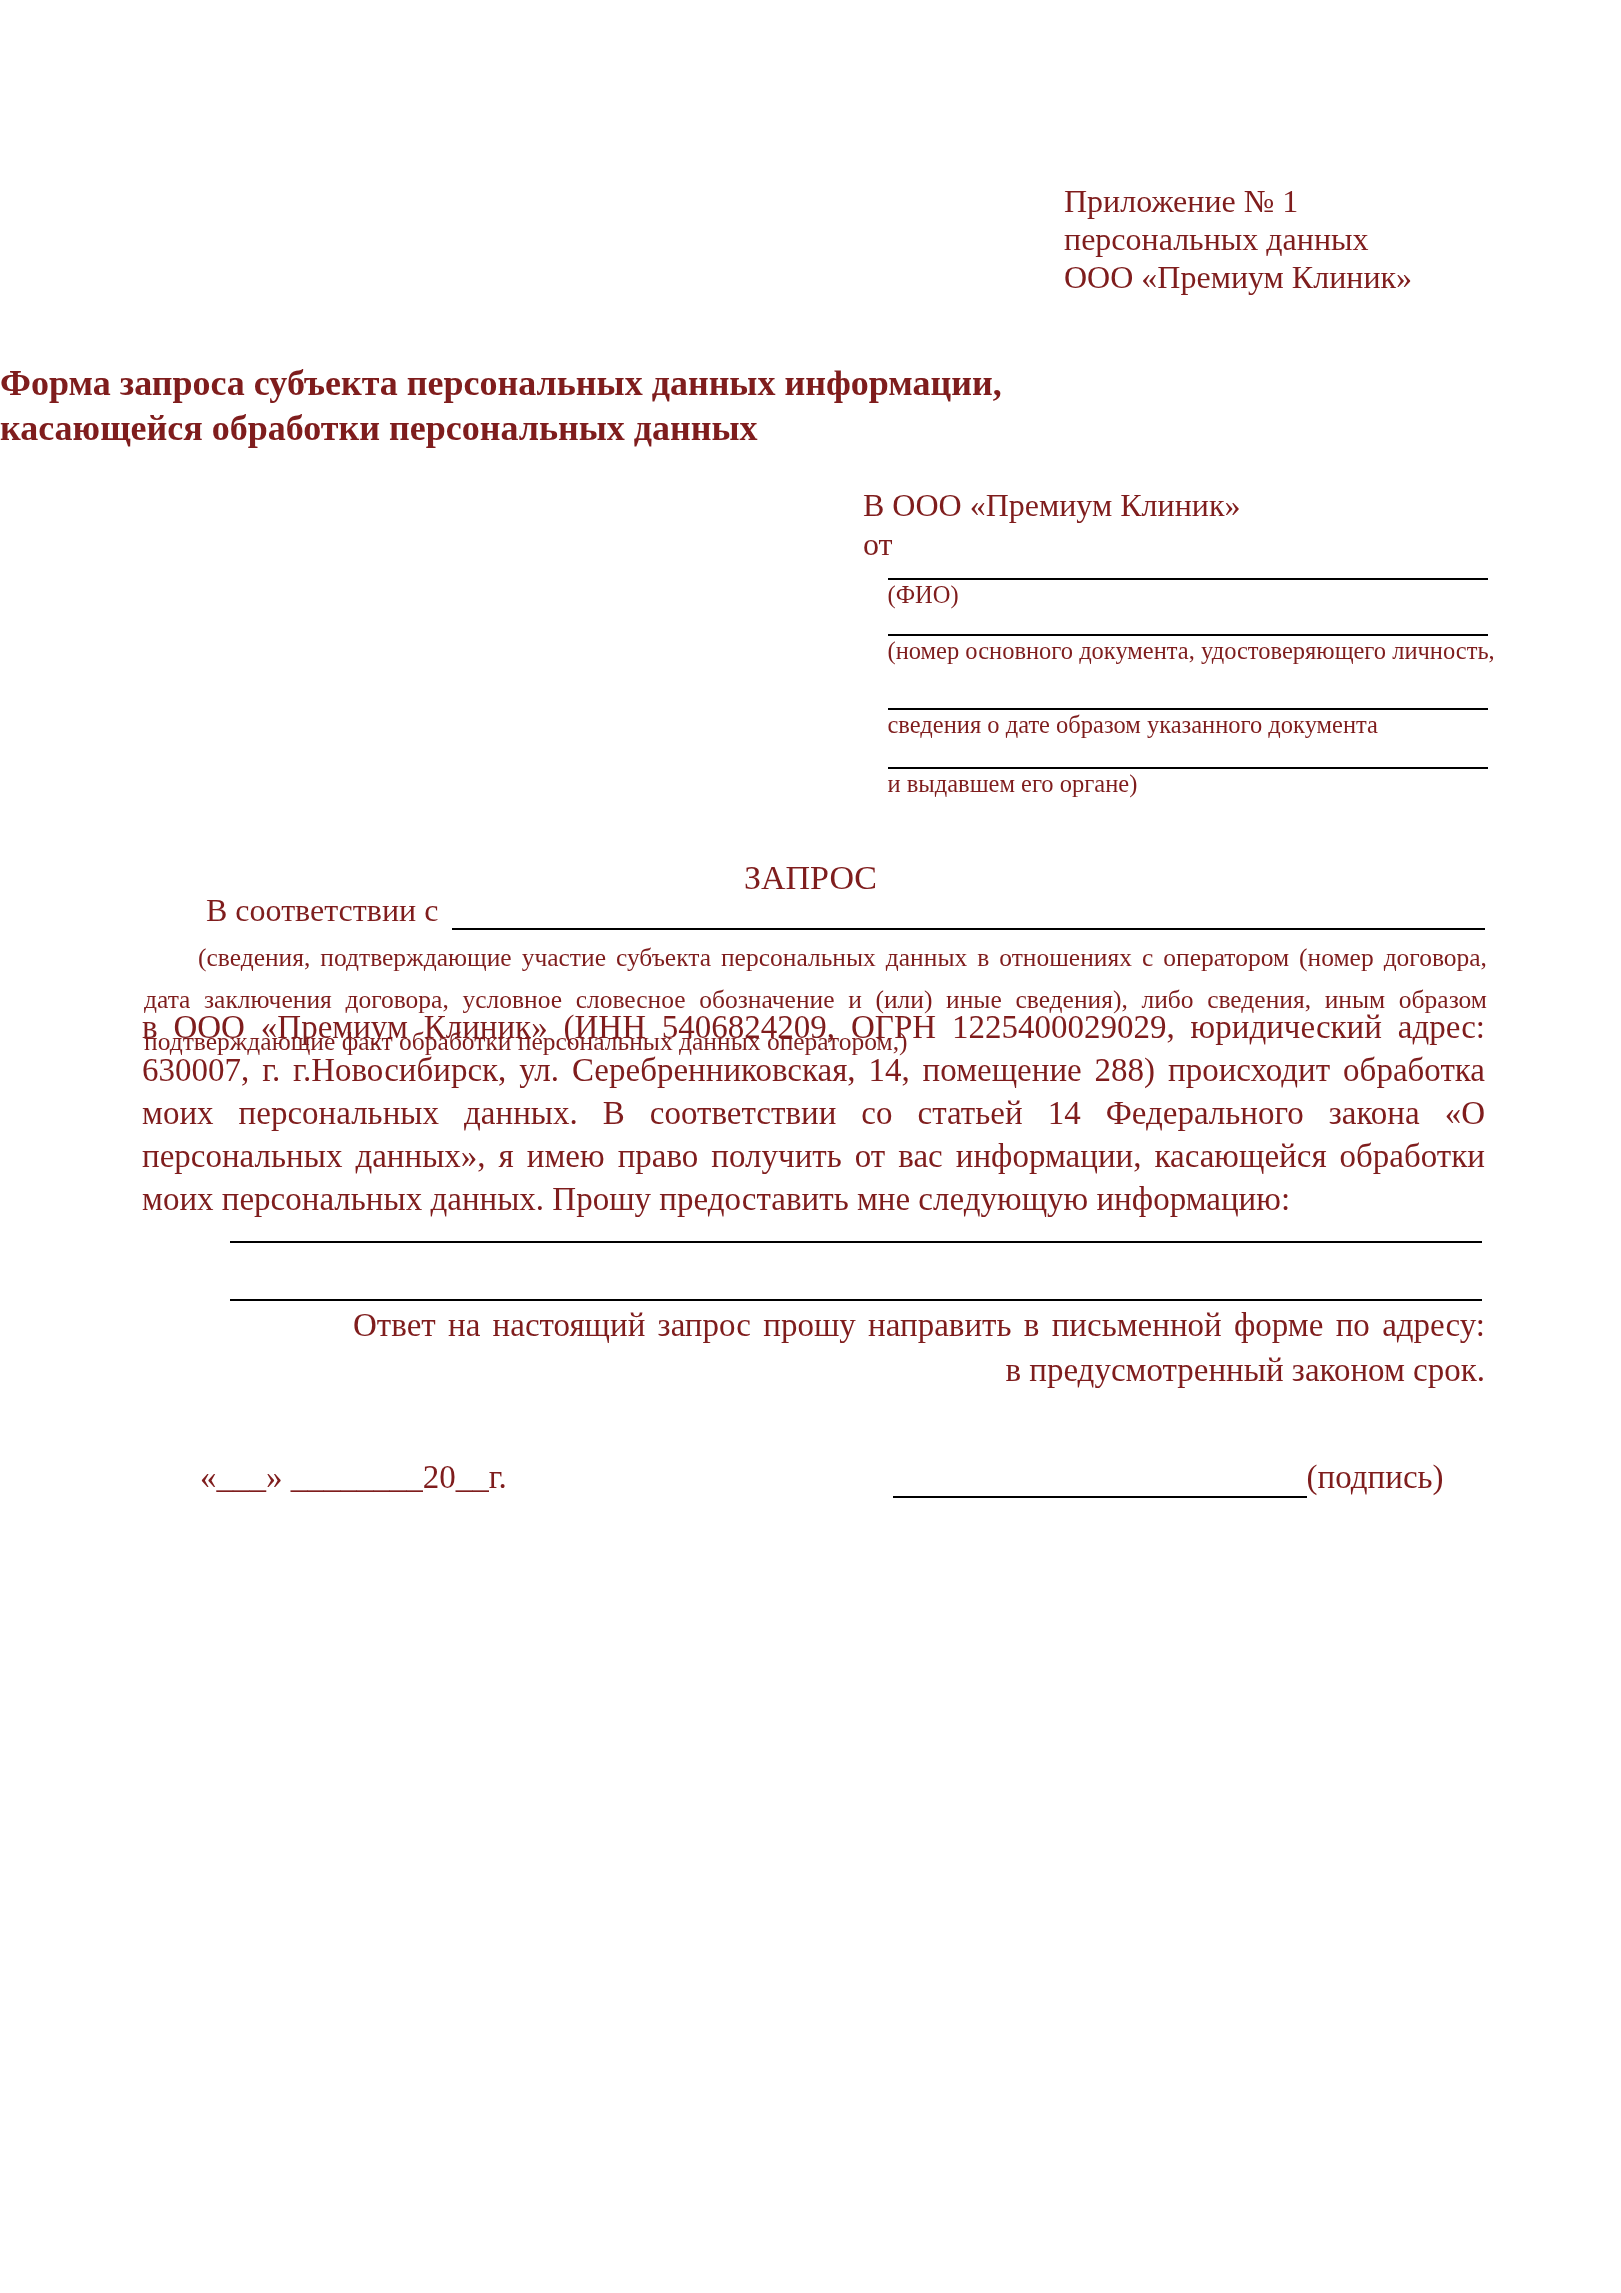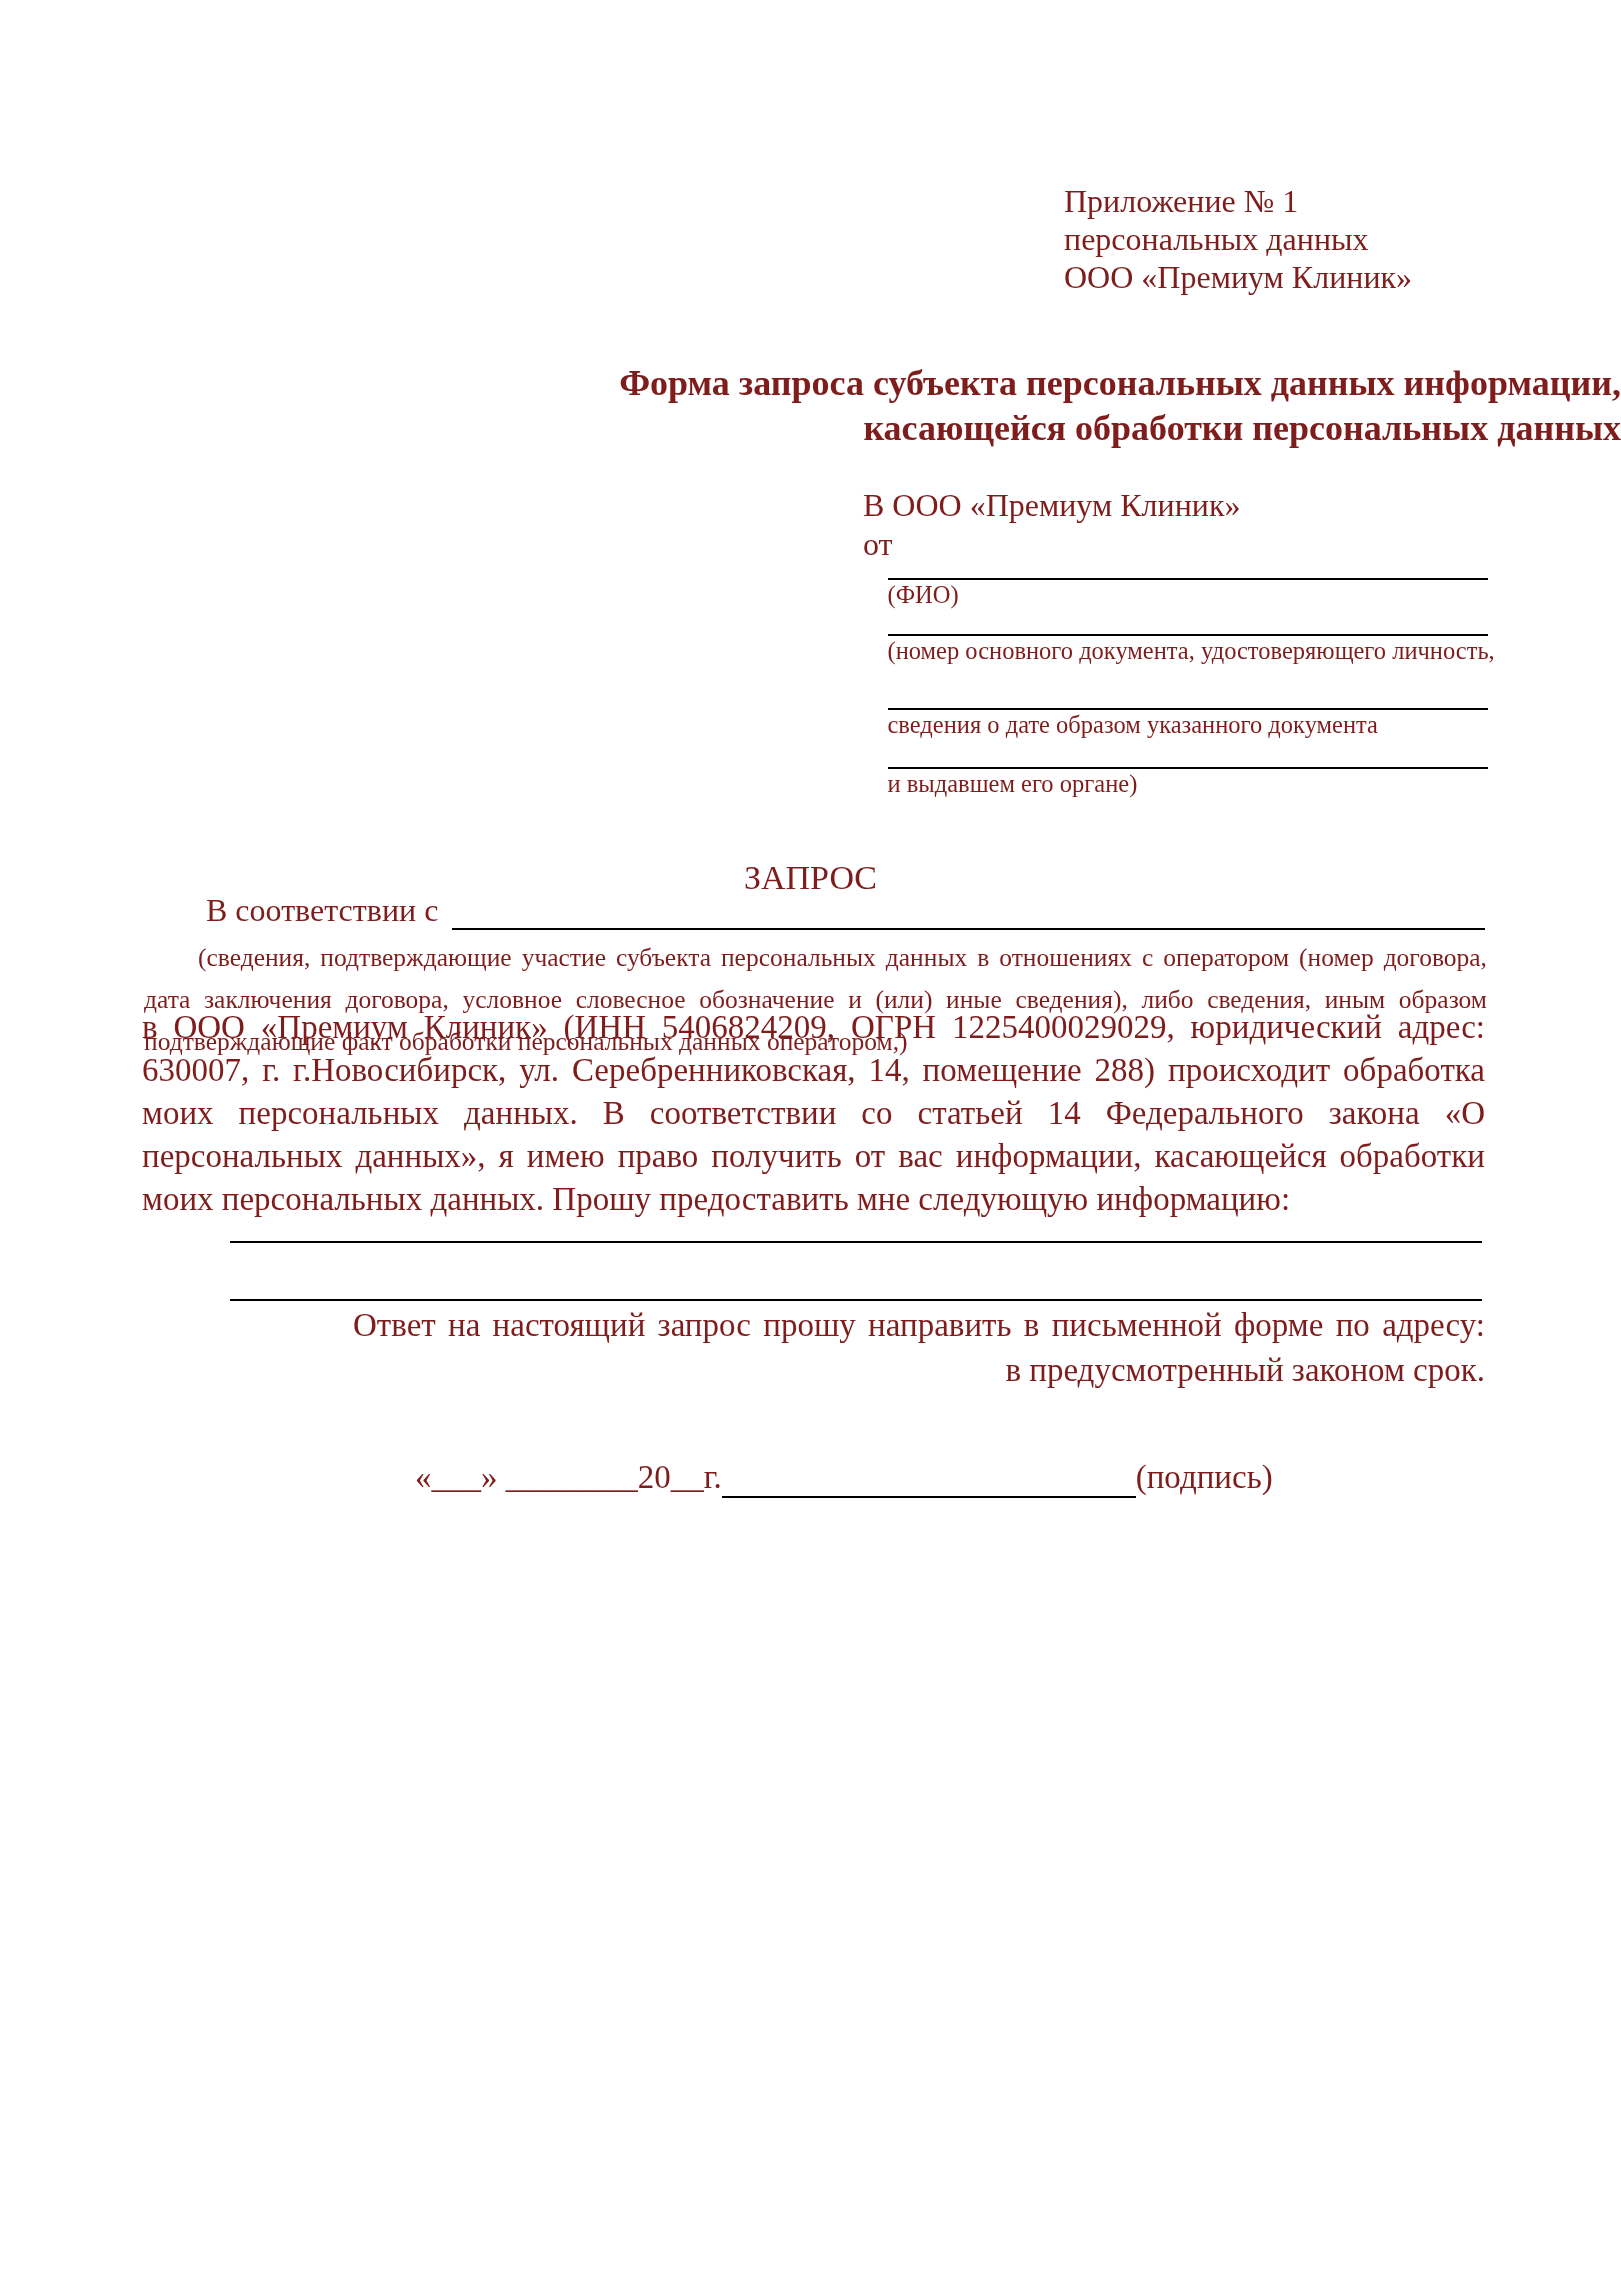--- a/index.html
+++ b/index.html
@@ -13,21 +13,21 @@
   }
   
   .header-block{
     position:absolute;left:1064px;top:182px;width:510px;
     font-size:32px;line-height:38px;
   }
   .header-block div{white-space:nowrap;}
   
   .doc-title{
     position:absolute;left:0;top:361px;width:100%;
-    text-align:right;font-weight:bold;
+    text-align:left;font-weight:bold;
     font-size:36px;line-height:45px;
   }
   
   .addressee{
     position:absolute;left:863px;top:486px;width:624px;
     font-size:32px;line-height:39px;
   }
   .addressee .to,.addressee .from{white-space:nowrap;}
   .field{width:600px;margin-left:24.5px;}
   .write-space{border-bottom:2.9px solid #000;}
@@ -68,22 +68,22 @@
   .reply{
     position:absolute;left:142px;top:1304px;width:1343px;
     font-size:33px;line-height:43px;
   }
   .reply .l1{text-align:justify;text-align-last:justify;text-indent:211px;}
   .reply .l2{display:flex;align-items:flex-end;flex-direction:column;}
   .reply .l2 .fill-line{flex:1;margin-left:34px;height:37px;border-bottom:2.9px solid #000;}
   .reply .suffix{white-space:pre;}
   
   .date-row{
-    position:absolute;left:150px;top:1457px;width:1343px;
-    display:flex;justify-content:center;align-items:flex-end;
+    position:absolute;left:128px;top:1457px;width:1343px;
+    display:flex;justify-content:space-between;align-items:flex-end;
     font-size:33px;line-height:41px;
   }
   .date-text{padding-left:72px;white-space:pre;}
   .sign-group{display:flex;align-items:flex-end;margin-right:27.4px;}
   .sign-line{width:414px;height:35px;border-bottom:2.9px solid #000;}
   .sign-label{white-space:pre;}
 </style>
 </head>
 <body>
 

